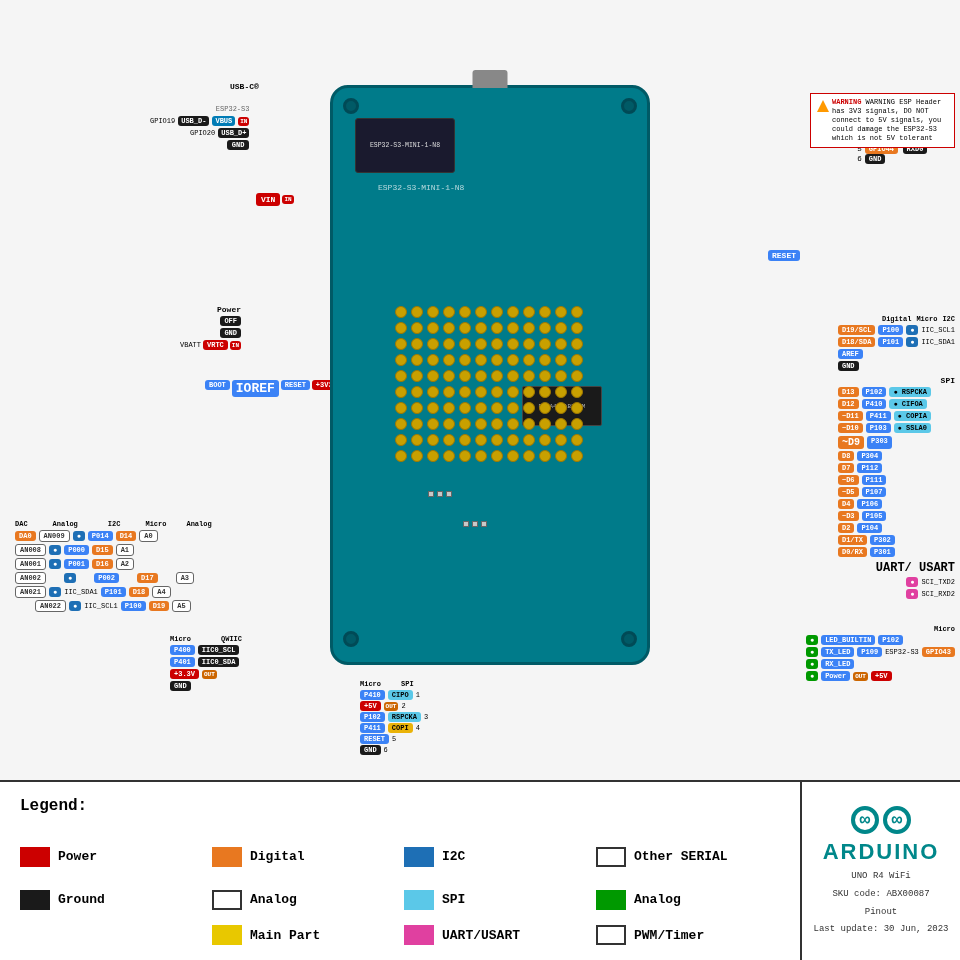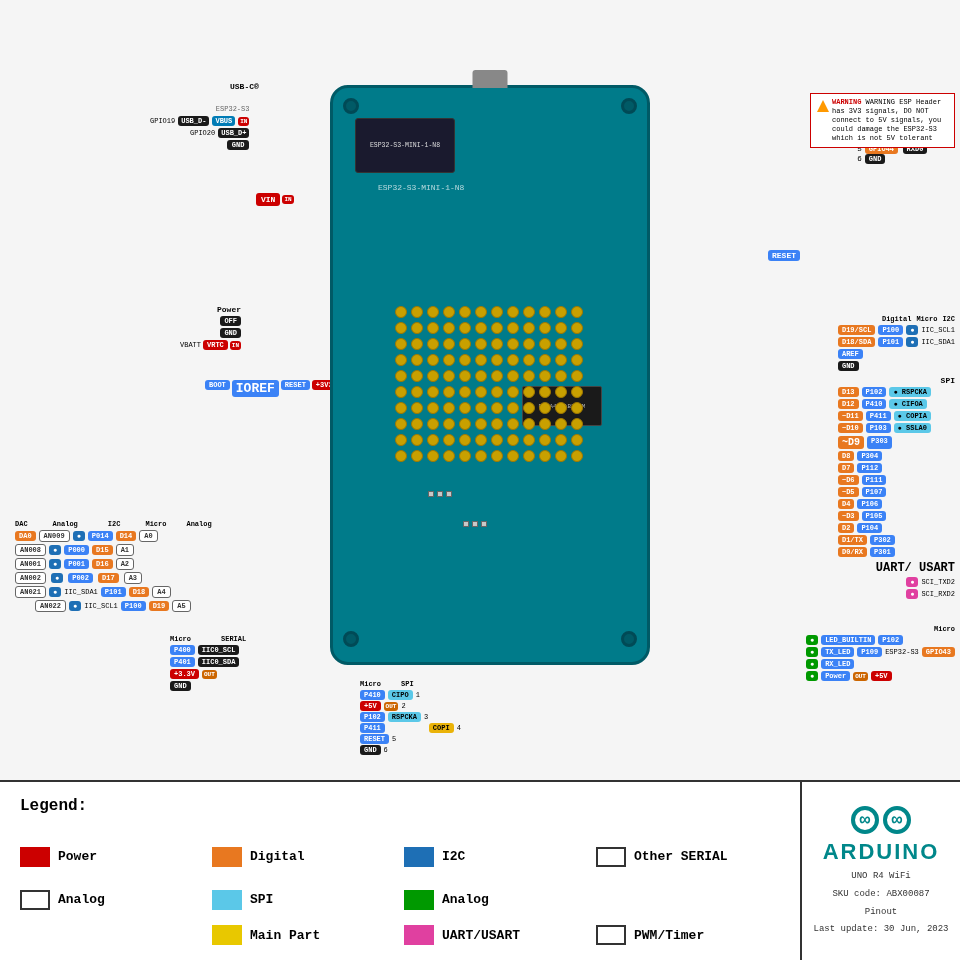--- a/index.html
+++ b/index.html
@@ -481,21 +481,21 @@
         <span class="badge badge-digital" style="font-size:7px;">D15</span>
         <span class="badge badge-analog" style="font-size:7px;">A1</span>
       </div>
       <div style="display:flex; align-items:center; gap:3px;">
         <span class="badge badge-analog" style="font-size:7px;">AN001</span>
         <span class="badge" style="background:#1e6fb5; font-size:7px;">●</span>
         <span class="badge badge-gray" style="font-size:7px;">P001</span>
         <span class="badge badge-digital" style="font-size:7px;">D16</span>
         <span class="badge badge-analog" style="font-size:7px;">A2</span>
       </div>
-      <div style="display:flex; align-items:center; gap:5px;">
+      <div style="display:flex; align-items:center; gap:18px;">
         <span class="badge badge-analog" style="font-size:7px;">AN002</span>
         <span class="badge" style="background:#1e6fb5; font-size:7px;">●</span>
         <span class="badge badge-gray" style="font-size:7px;">P002</span>
         <span class="badge badge-digital" style="font-size:7px;">D17</span>
         <span class="badge badge-analog" style="font-size:7px;">A3</span>
       </div>
       <div style="display:flex; align-items:center; gap:3px;">
         <span class="badge badge-analog" style="font-size:7px;">AN021</span>
         <span class="badge" style="background:#1e6fb5; font-size:7px;">●</span>
         <span style="font-size:7px;">IIC_SDA1</span>
@@ -510,21 +510,21 @@
         <span class="badge badge-gray" style="font-size:7px;">P100</span>
         <span class="badge badge-digital" style="font-size:7px;">D19</span>
         <span class="badge badge-analog" style="font-size:7px;">A5</span>
       </div>
     </div>
   </div>
 
   <div style="position:absolute; left:170px; top:635px;">
     <div style="display:flex; gap:15px; margin-bottom:2px; font-size:7px; font-weight:bold;">
       <span>Micro</span>
-      <span style="margin-left:15px;">SERIAL</span>
+      <span style="margin-left:15px;">QWIIC</span>
     </div>
     <div style="display:flex; flex-direction:column; gap:2px;">
       <div style="display:flex; align-items:center; gap:3px;">
         <span class="badge badge-gray" style="font-size:7px;">P400</span>
         <span class="badge badge-ground" style="font-size:7px;">IIC0_SCL</span>
       </div>
       <div style="display:flex; align-items:center; gap:3px;">
         <span class="badge badge-gray" style="font-size:7px;">P401</span>
         <span class="badge badge-ground" style="font-size:7px;">IIC0_SDA</span>
       </div>
@@ -745,21 +745,21 @@
         <span class="badge badge-power" style="font-size:6px; padding:1px 2px; background:#cc6600;">OUT</span>
         <span style="font-size:7px;">2</span>
       </div>
       <div style="display:flex; align-items:center; gap:3px;">
         <span class="badge badge-gray" style="font-size:7px;">P102</span>
         <span class="badge" style="background:#5bc8e8; color:#000; font-size:7px;">RSPCKA</span>
         <span style="font-size:7px;">3</span>
       </div>
       <div style="display:flex; align-items:center; gap:3px;">
         <span class="badge badge-gray" style="font-size:7px;">P411</span>
-        <span class="badge" style="background:#eab308; color:#000; font-size:7px;margin-left:41px;">COPI</span>
+        <span class="badge" style="background:#eab308; color:#000; font-size:7px;">COPI</span>
         <span style="font-size:7px;">4</span>
       </div>
       <div style="display:flex; align-items:center; gap:3px;">
         <span class="badge badge-gray" style="font-size:7px;">RESET</span>
         <span style="font-size:7px;">5</span>
       </div>
       <div style="display:flex; align-items:center; gap:3px;">
         <span class="badge badge-ground" style="font-size:7px;">GND</span>
         <span style="font-size:7px;">6</span>
       </div>
@@ -782,20 +782,24 @@
     </div>
     <div class="legend-item">
       <div class="legend-box" style="background:#1e6fb5; border-color:#1e6fb5;"></div>
       <span>I2C</span>
     </div>
     <div class="legend-item">
       <div class="legend-box" style="background:#ffffff; border-color:#333333;"></div>
       <span>Other SERIAL</span>
     </div>
 
+    <div class="legend-item">
+      <div class="legend-box" style="background:#1a1a1a; border-color:#1a1a1a;"></div>
+      <span style="font-size:13px; font-weight:bold;">Ground</span>
+    </div>
     <div class="legend-item">
       <div class="legend-box" style="background:#ffffff; border-color:#333333;"></div>
       <span>Analog</span>
     </div>
     <div class="legend-item">
       <div class="legend-box" style="background:#5bc8e8; border-color:#5bc8e8;"></div>
       <span>SPI</span>
     </div>
     <div class="legend-item">
       <div class="legend-box" style="background:#009900; border-color:#009900;"></div>

